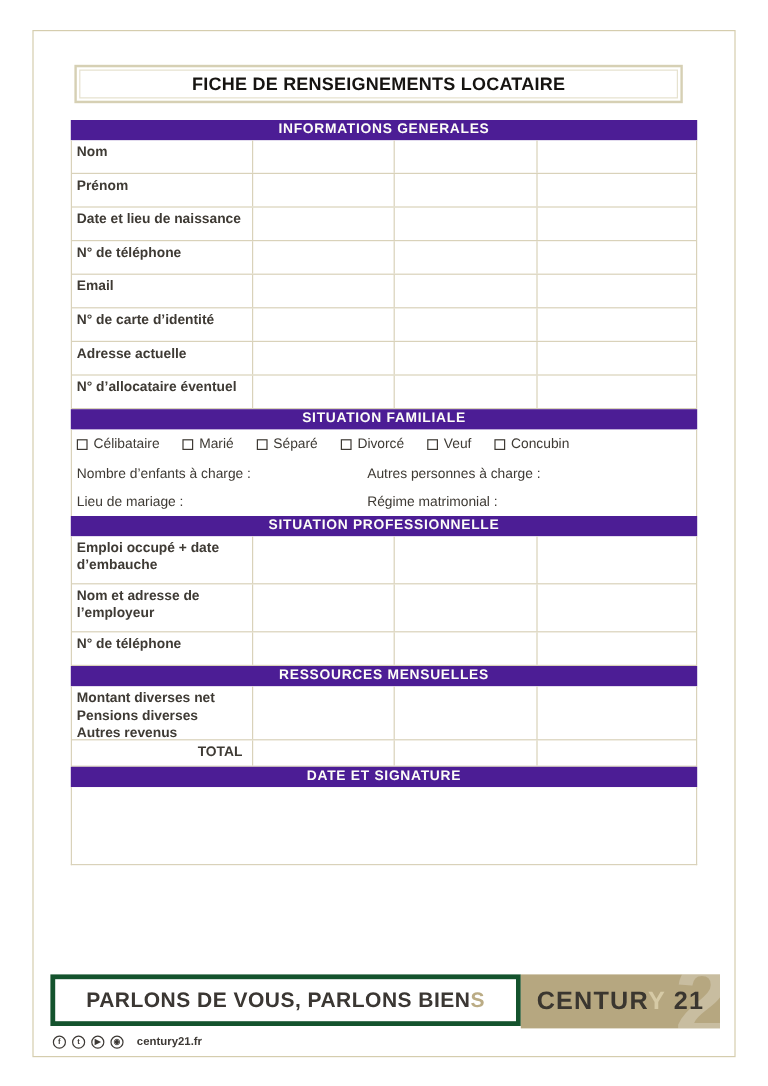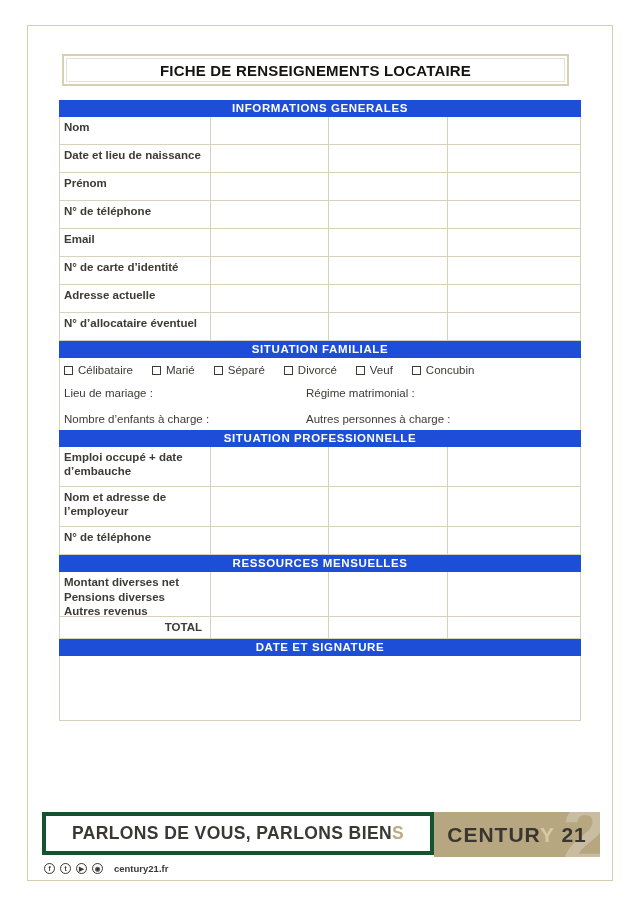--- a/index.html
+++ b/index.html
@@ -20,21 +20,21 @@
   .form-table { position:absolute; left:59px; top:97px; width:522px; }
   .thead { display:flex; height:33px; background:#c2b287; }
   .thead .hc { display:flex; align-items:center; justify-content:center; text-align:center;
     font-size:10.5px; font-weight:bold; color:#45403a; line-height:12px; }
   .h1 { width:151px; }
   .h2 { width:118px; border-left:2px solid #fff; padding:0 12px; }
   .h3 { width:119px; border-left:2px solid #fff; padding:0 12px; }
   .h4 { width:134px; border-left:2px solid #fff; }
   .tgap { height:3px; background:#fff; }
 
-  .banner { height:17px; background:#1d4ed8; color:#fdfdf8; font-weight:bold;
+  .banner { height:17px; background:#4c1d95; color:#fdfdf8; font-weight:bold;
     font-size:11.5px; letter-spacing:0.6px; text-align:center; line-height:17px; }
 
   .tsection { border-left:1px solid #d9d2ba; border-right:1px solid #d9d2ba; background:#fff; }
   .trow { display:flex; border-bottom:1px solid #d9d2ba; }
   .trow:last-child { border-bottom:1px solid #d9d2ba; }
   .cell { position:relative; }
   .c1 { width:150px; padding:3px 4px 0 4px; font-size:11.5px; font-weight:bold;
     line-height:14px; color:#3e3a34; }
   .c2 { width:118px; border-left:1px solid #d9d2ba; }
   .c3 { width:119px; border-left:1px solid #d9d2ba; }
@@ -92,27 +92,27 @@
 
     <div class="banner">INFORMATIONS GENERALES</div>
     <div class="tsection">
       <div class="trow h28">
         <div class="cell c1">Nom</div>
         <div class="cell c2"></div>
         <div class="cell c3"></div>
         <div class="cell c4"></div>
       </div>
       <div class="trow h28">
+        <div class="cell c1">Prénom</div>
+        <div class="cell c2"></div>
+        <div class="cell c3"></div>
+        <div class="cell c4"></div>
+      </div>
+      <div class="trow h28">
         <div class="cell c1">Date et lieu de naissance</div>
-        <div class="cell c2"></div>
-        <div class="cell c3"></div>
-        <div class="cell c4"></div>
-      </div>
-      <div class="trow h28">
-        <div class="cell c1">Prénom</div>
         <div class="cell c2"></div>
         <div class="cell c3"></div>
         <div class="cell c4"></div>
       </div>
       <div class="trow h28">
         <div class="cell c1">N° de téléphone</div>
         <div class="cell c2"></div>
         <div class="cell c3"></div>
         <div class="cell c4"></div>
       </div>
@@ -163,27 +163,27 @@
         </span>
         <span class="cb">
           <span class="box"></span>
           <span>Veuf</span>
         </span>
         <span class="cb">
           <span class="box"></span>
           <span>Concubin</span>
         </span>
       </div>
+      <div class="fam-line second">
+        <span class="fam-left">Nombre d’enfants à charge :</span>
+        <span class="fam-right">Autres personnes à charge :</span>
+      </div>
       <div class="fam-line">
         <span class="fam-left">Lieu de mariage :</span>
         <span class="fam-right">Régime matrimonial :</span>
-      </div>
-      <div class="fam-line second">
-        <span class="fam-left">Nombre d’enfants à charge :</span>
-        <span class="fam-right">Autres personnes à charge :</span>
       </div>
     </div>
 
     <div class="banner">SITUATION PROFESSIONNELLE</div>
     <div class="tsection">
       <div class="trow h40">
         <div class="cell c1">Emploi occupé + date d’embauche</div>
         <div class="cell c2"></div>
         <div class="cell c3"></div>
         <div class="cell c4"></div>

